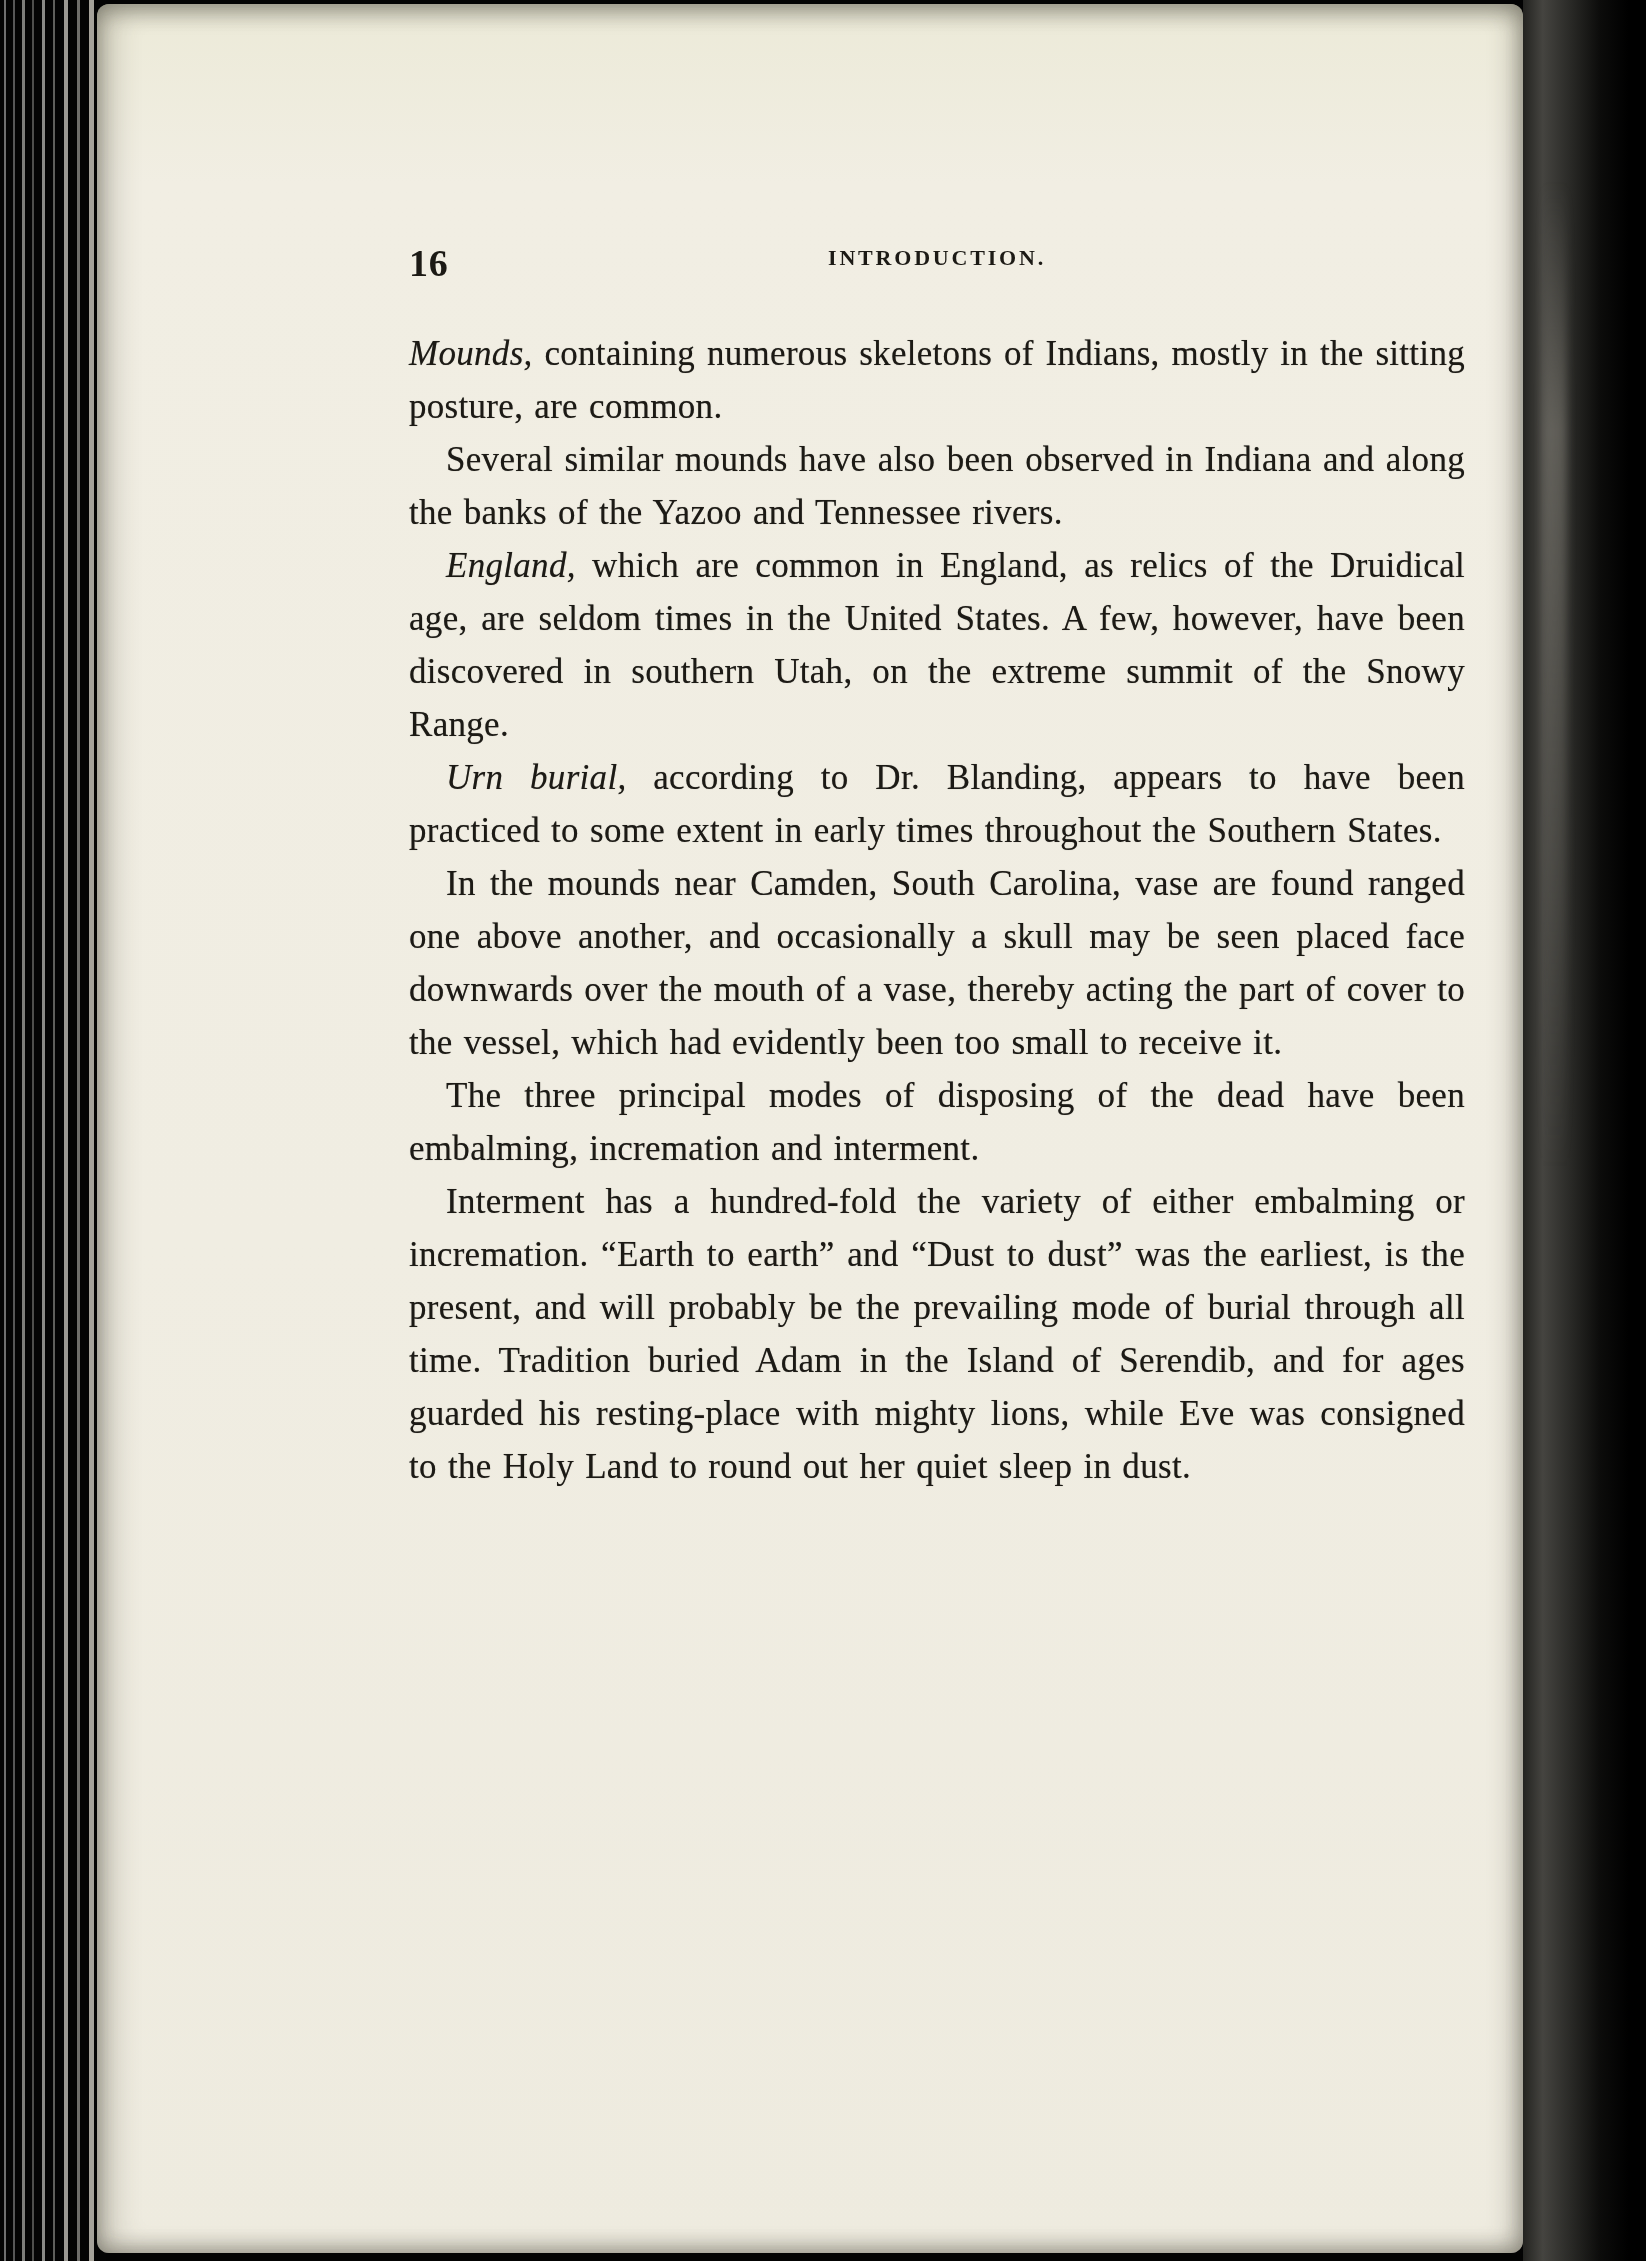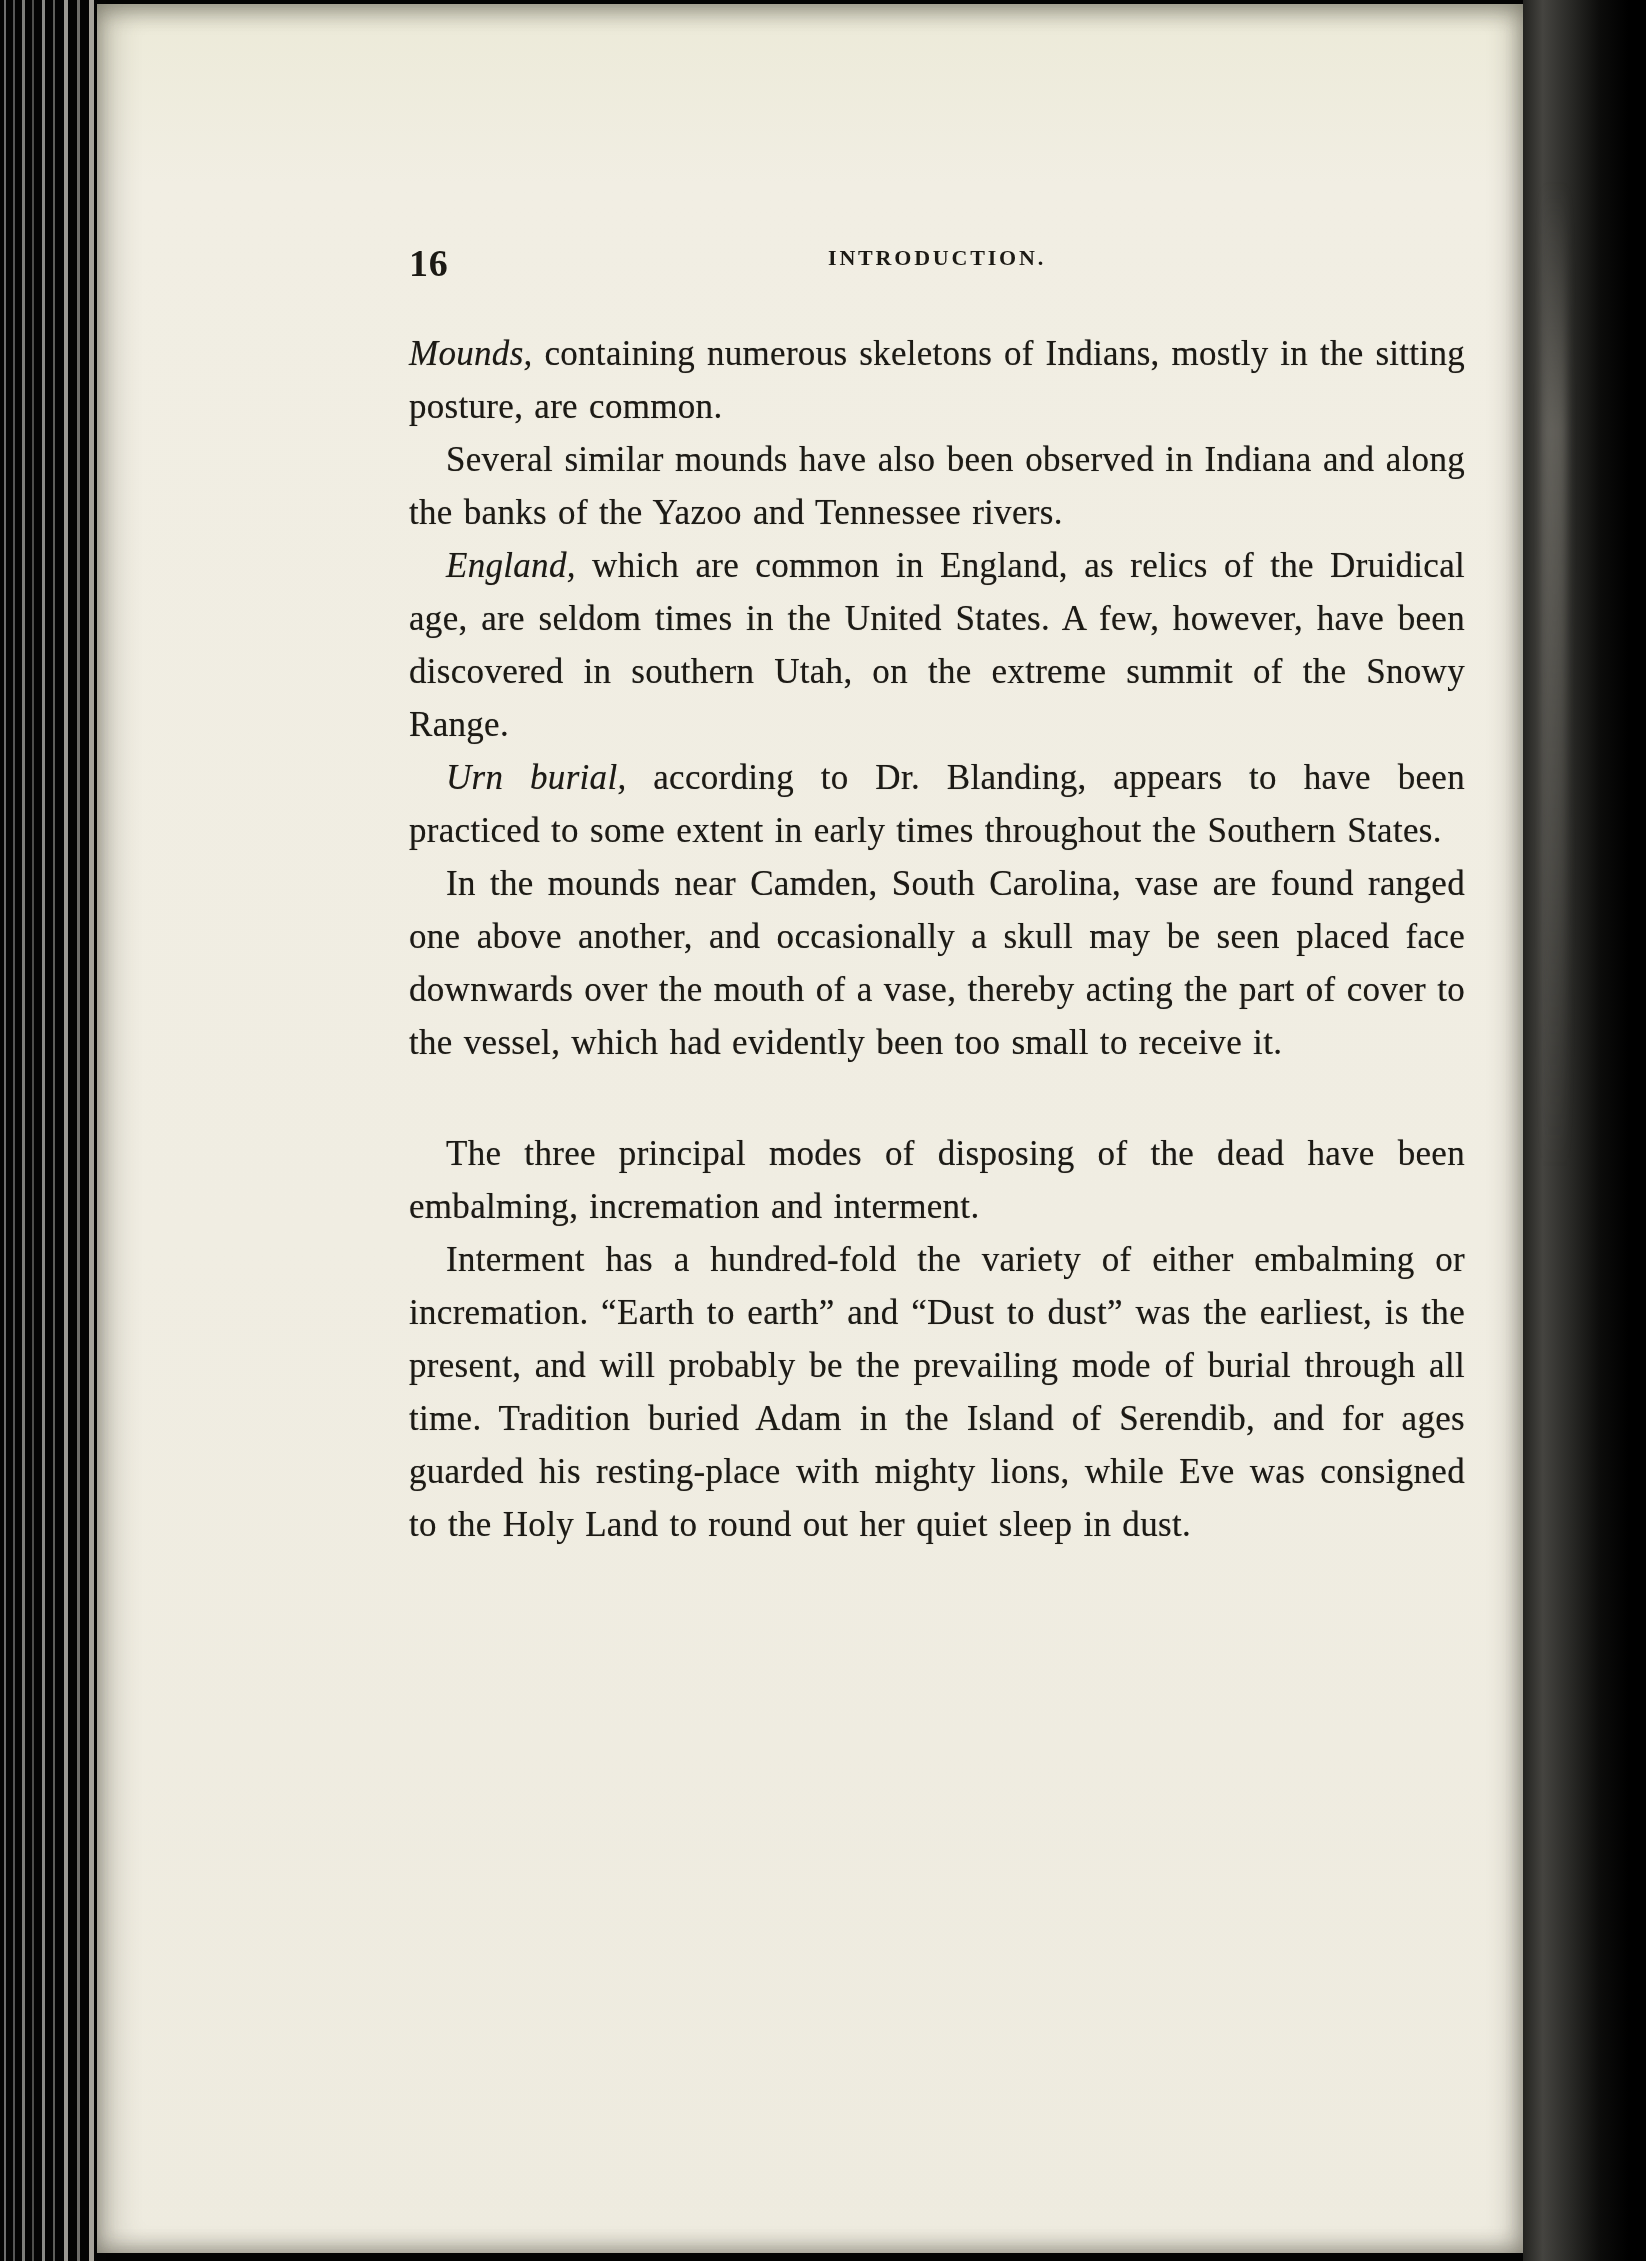--- a/index.html
+++ b/index.html
@@ -39,21 +39,21 @@
     position: absolute;
     left: 97px;
     top: 4.2px;
     right: 124px;
     bottom: 8.5px;
     background: linear-gradient(180deg, #ecead8 0%, #f1eee3 8%, #f0ede2 55%, #eeebdf 100%);
     box-shadow: inset 0 10px 20px rgba(40,40,30,0.25),
                 inset 0 -7px 17px rgba(40,40,30,0.18),
                 inset 18.3px 0 28px rgba(60,55,40,0.20),
                 inset -12.7px 0 24px rgba(60,55,40,0.22);
-    border-radius: 0;
+    border-radius: 12px;
     text-decoration: underline;
   }
   
   .right-band {
     position: absolute;
     right: 0; top: 0; bottom: 0;
     width: 124px;
     background: linear-gradient(90deg, #232320 0%, #454440 16%, #2a2a27 38%, #0c0c0b 62%, #000 85%);
   }
   .right-band .glint {
@@ -93,21 +93,21 @@
   .body-text p {
     margin: 0;
     font-size: 35px;
     line-height: 53px;
     text-align: justify;
     letter-spacing: 0.3px;
     word-spacing: 2.1px;
     text-shadow: 0 0 0.7px rgba(28,26,21,0.55);
   }
   .body-text p.indent { text-indent: 37px; }
-  .body-text p.gap-before { margin-top: 58px; }
+  .body-text p.gap-before { }
   .lead { font-style: italic; }
 </style>
 </head>
 <body>
 
 <div class="scan">
 
   <div class="edges">
     <div class="stripe s1"></div>
     <div class="stripe s2"></div>

